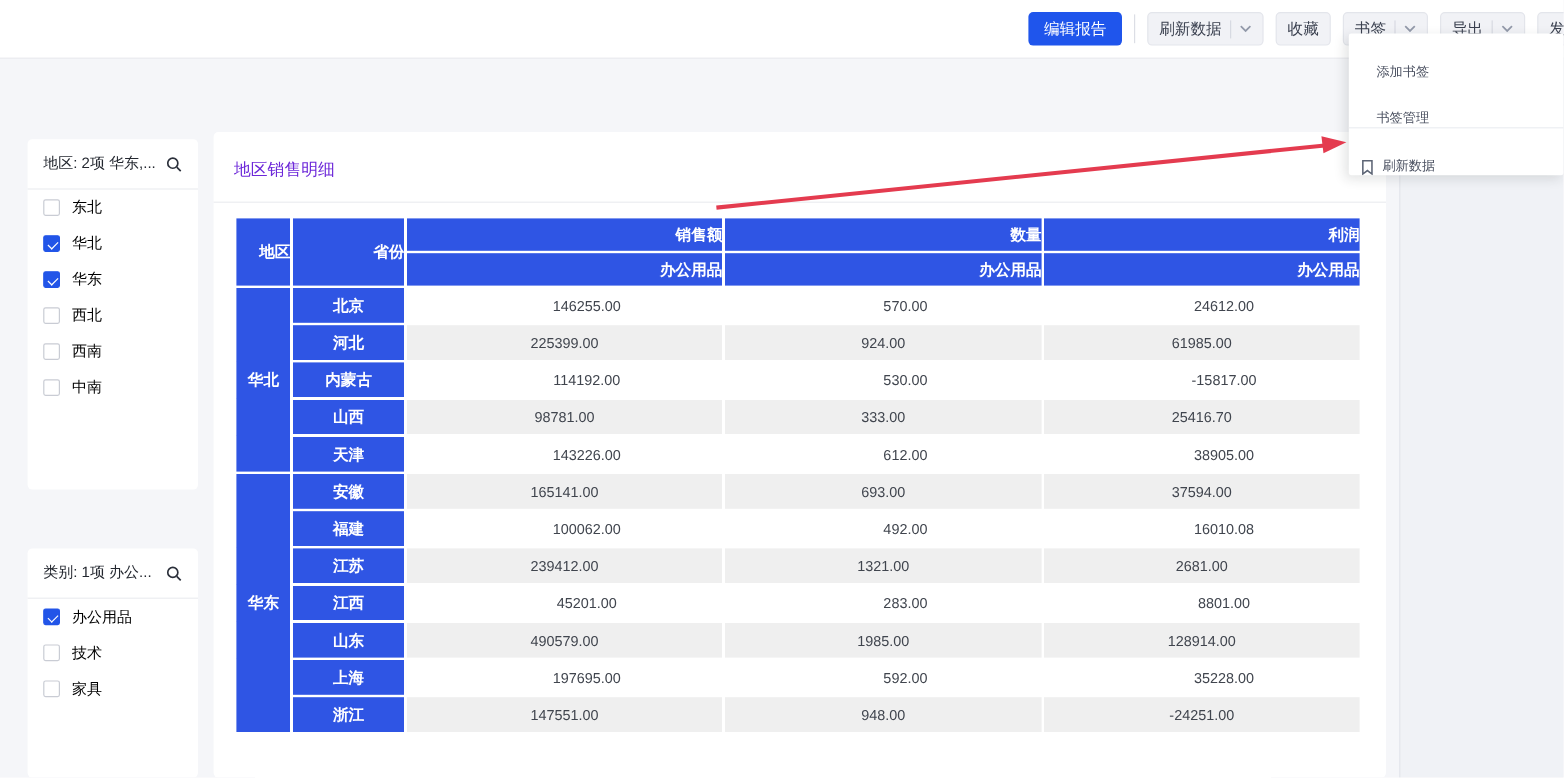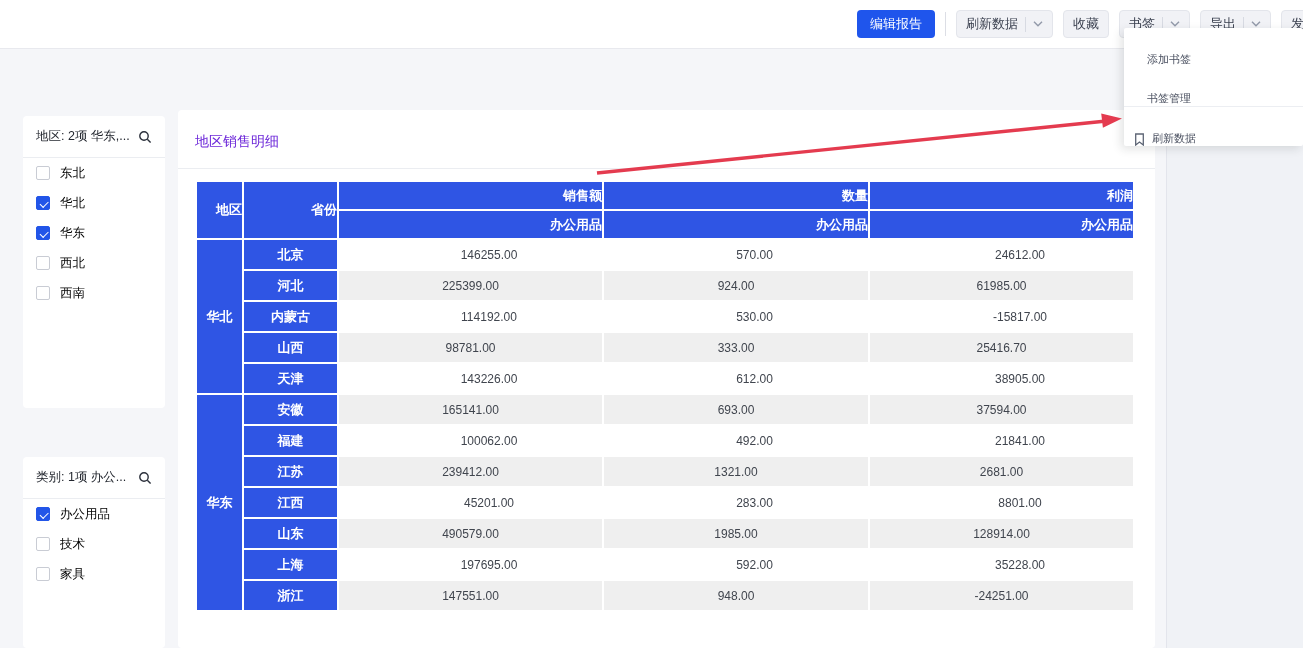--- a/index.html
+++ b/index.html
@@ -122,20 +122,24 @@
         <span class="cb checked"></span>
         <span class="fopt-label">华东</span>
       </div>
       <div class="fopt">
         <span class="cb"></span>
         <span class="fopt-label">西北</span>
       </div>
       <div class="fopt">
         <span class="cb"></span>
         <span class="fopt-label">西南</span>
+      </div>
+      <div class="fopt">
+        <span class="cb"></span>
+        <span class="fopt-label">中南</span>
       </div>
     </div><div class="fcard" style="top: 457px; height: 191px;">
       <div class="fcard-head">
         <span class="fcard-title">类别: 1项 办公...</span>
         <span style="display:flex;align-items:center;cursor:pointer">
           <svg width="14" height="14" viewBox="0 0 14 14">
             <circle cx="6" cy="6" r="4.2" fill="none" stroke="#2a2f3a" stroke-width="1.4"></circle>
             <line x1="9.3" y1="9.3" x2="12.6" y2="12.6" stroke="#2a2f3a" stroke-width="1.4"></line>
           </svg>
         </span>
@@ -217,21 +221,21 @@
             <td class="hblue" rowspan="7">华东</td>
             <td class="hblue pcell">安徽</td>
             <td class="val">165141.00</td>
             <td class="val">693.00</td>
             <td class="val">37594.00</td>
           </tr>
           <tr class="even">
             <td class="hblue pcell">福建</td>
             <td class="val">100062.00</td>
             <td class="val">492.00</td>
-            <td class="val">21841.00</td>
+            <td class="val">16010.08</td>
           </tr>
           <tr class="odd">
             <td class="hblue pcell">江苏</td>
             <td class="val">239412.00</td>
             <td class="val">1321.00</td>
             <td class="val">2681.00</td>
           </tr>
           <tr class="even">
             <td class="hblue pcell">江西</td>
             <td class="val">45201.00</td>

